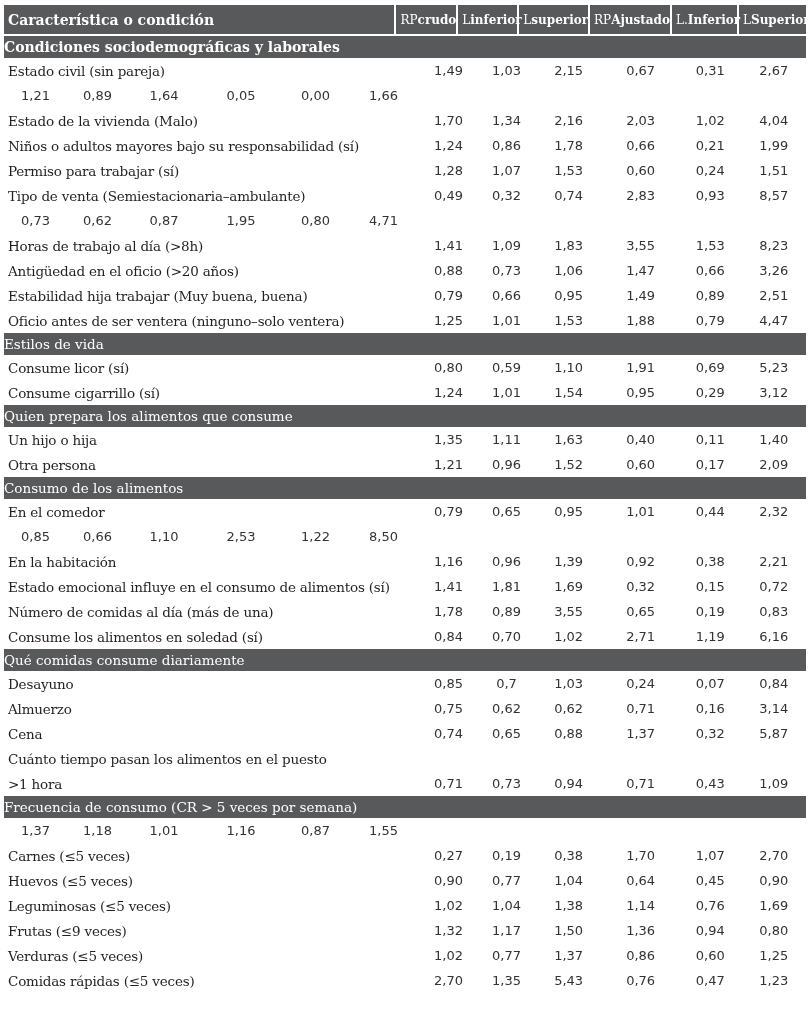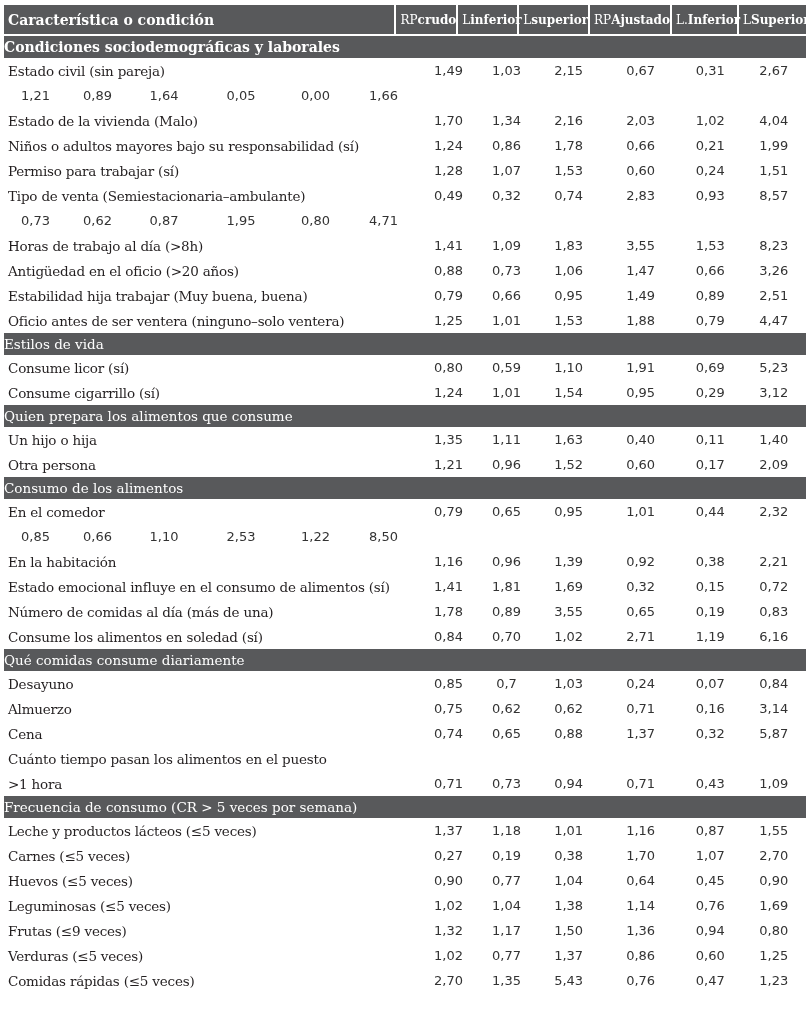--- a/index.html
+++ b/index.html
@@ -349,21 +349,20 @@
         <div class="c w0 lab">&gt;1 hora</div>
         <div class="c num w1">0,71</div>
         <div class="c num w2">0,73</div>
         <div class="c num w3">0,94</div>
         <div class="c num w4">0,71</div>
         <div class="c num w5">0,43</div>
         <div class="c num w6">1,09</div>
       </div>
       <div class="section">Frecuencia de consumo (CR &gt; 5 veces por semana)</div>
       <div class="row">
-        <div class="c w0 lab">Leche y productos lácteos (≤5 veces)</div>
         <div class="c num w1">1,37</div>
         <div class="c num w2">1,18</div>
         <div class="c num w3">1,01</div>
         <div class="c num w4">1,16</div>
         <div class="c num w5">0,87</div>
         <div class="c num w6">1,55</div>
       </div>
       <div class="row">
         <div class="c w0 lab">Carnes (≤5 veces)</div>
         <div class="c num w1">0,27</div>

